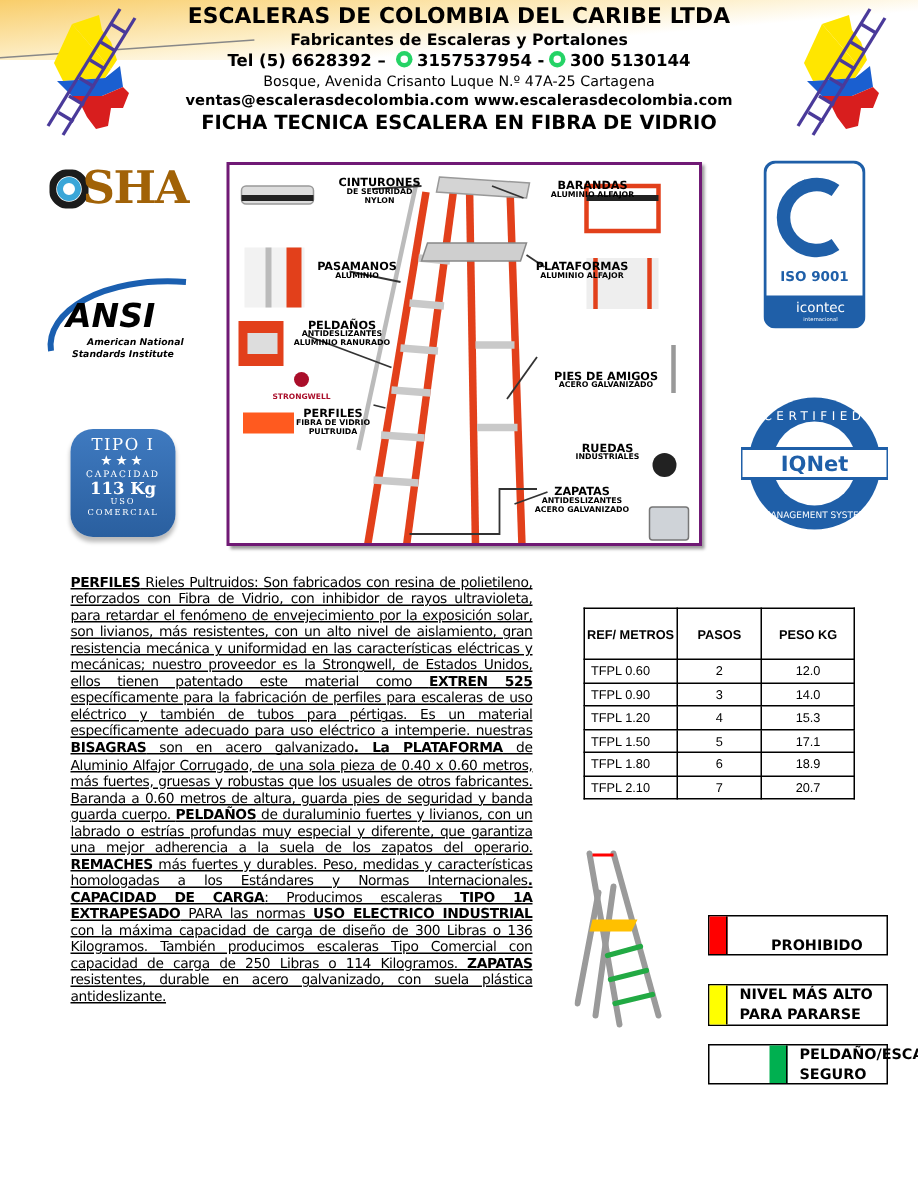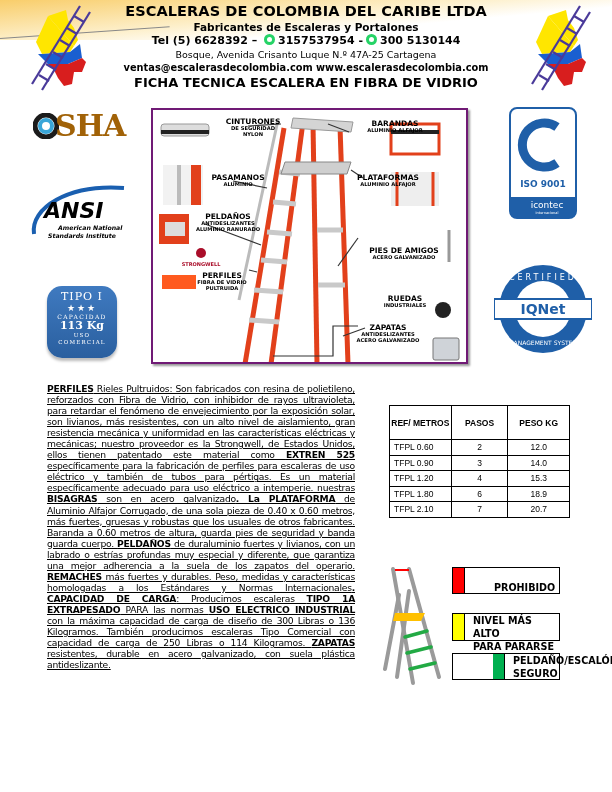--- a/index.html
+++ b/index.html
@@ -46,21 +46,21 @@
   .body-text b { font-weight: bold; }
 
   .spec-table { position: absolute; left: 389px; top: 405px; width: 181px; border-collapse: collapse; font-size: 8.5px; font-family: Liberation Sans, sans-serif; border-radius: 31px; }
   .spec-table th, .spec-table td { border: 1px solid #000; text-align: center; }
   .spec-table th { font-weight: bold; font-size: 8.5px; height: 34px; line-height: 12px; }
   .spec-table td { height: 15.5px; }
   .spec-table td:first-child { text-align: left; padding-left: 4px; }
   .spec-table col.c1 { width: 62px; } .spec-table col.c2 { width: 57px; } .spec-table col.c3 { width: 62px; }
 
   .ladder-legend { position: absolute; left: 383px; top: 565px; width: 62px; height: 122px; }
-  .legend-box { position: absolute; left: 452px; width: 108px; border: 1px solid #000; display: flex; }
+  .legend-box { position: absolute; left: 472px; width: 120px; border: 1px solid #000; display: flex; margin-top: 43px; }
   .legend-box .sw { width: 12px; border-right: 1px solid #000; flex: none; }
   .legend-box .lt { font-weight: bold; font-size: 9.6px; line-height: 13px; padding-left: 8px; font-family: "DejaVu Sans", sans-serif; }
   .lb1 { top: 567px; height: 27px; }
   .lb1 .lt { padding-top: 13px; padding-left: 29px; }
   .lb2 { top: 613px; height: 28px; }
   .lb3 { top: 653px; height: 27px; padding-left: 40px; }
 </style>
 </head>
 <body>
 
@@ -287,20 +287,25 @@
         <td>TFPL 0.90</td>
         <td>3</td>
         <td>14.0</td>
       </tr>
     <tr>
         <td>TFPL 1.20</td>
         <td>4</td>
         <td>15.3</td>
       </tr>
     <tr>
+        <td>TFPL 1.50</td>
+        <td>5</td>
+        <td>17.1</td>
+      </tr>
+    <tr>
         <td>TFPL 1.80</td>
         <td>6</td>
         <td>18.9</td>
       </tr>
     <tr>
         <td>TFPL 2.10</td>
         <td>7</td>
         <td>20.7</td>
       </tr>
   </tbody>

